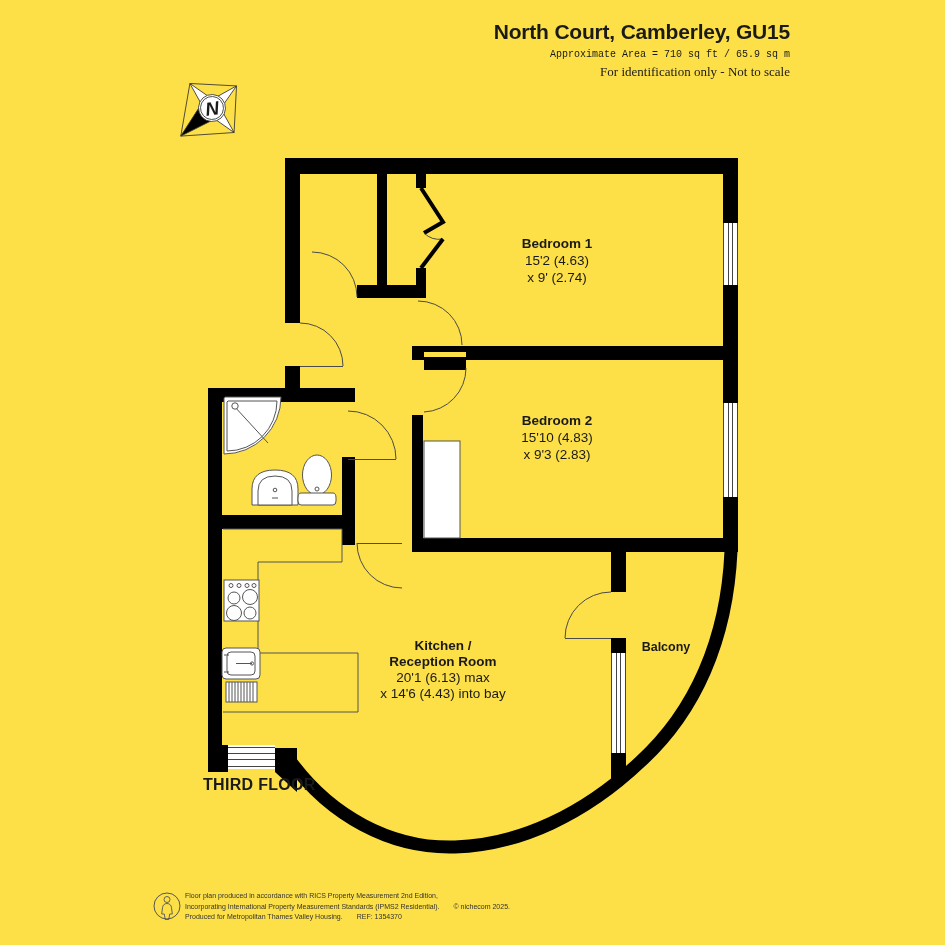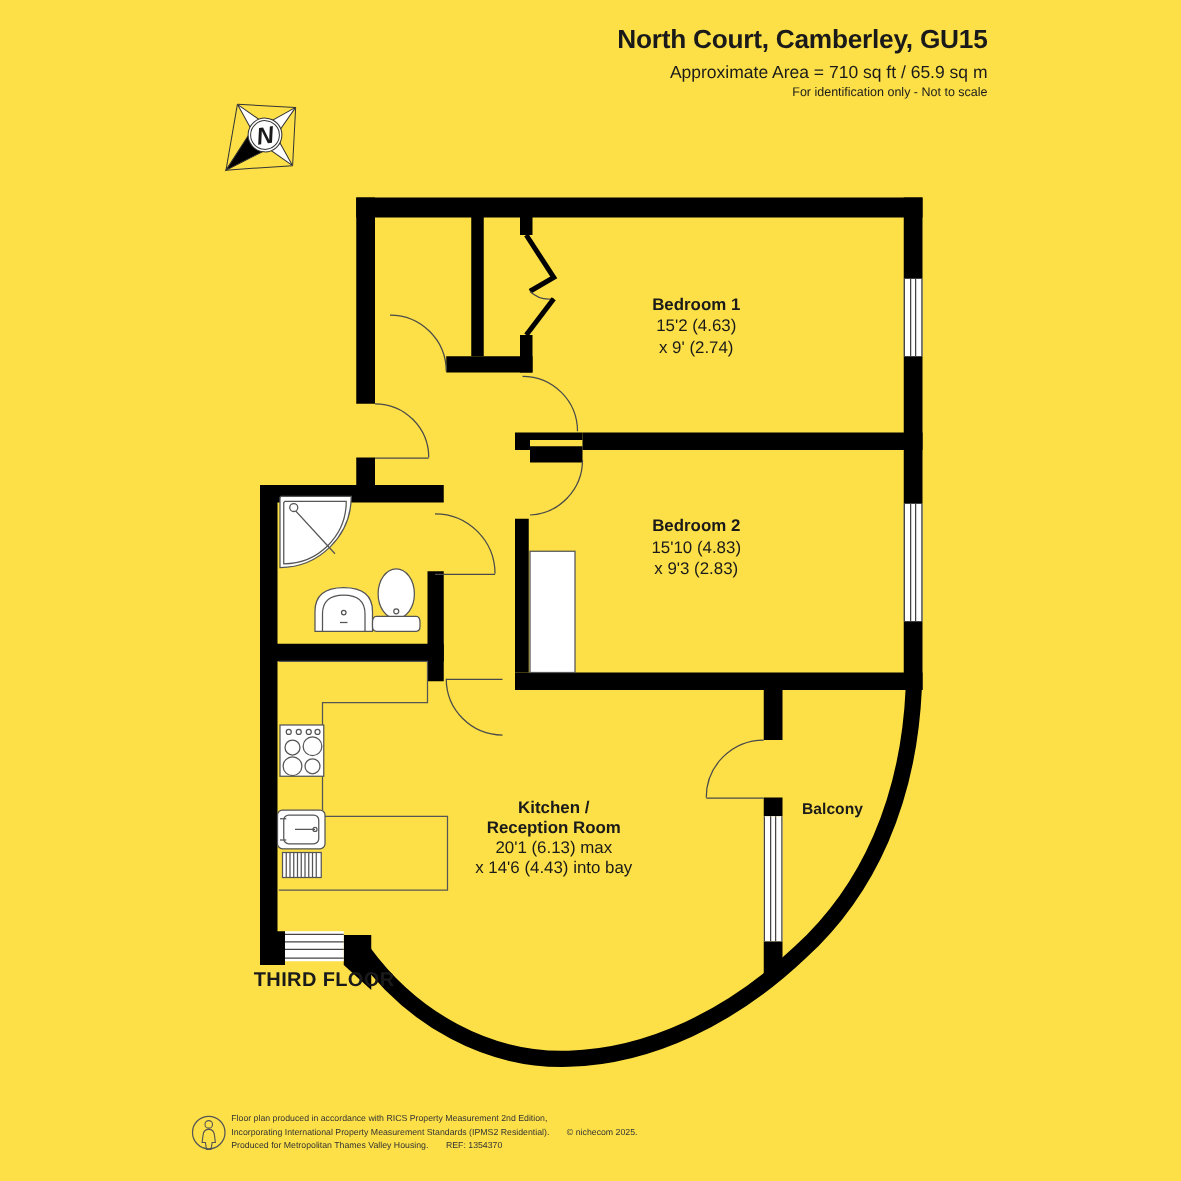--- a/index.html
+++ b/index.html
@@ -2,22 +2,22 @@
 <html><head>
 <meta charset="utf-8">
 <style>
   html,body{margin:0;padding:0;background:#fff;}
   #canvas{
     position:relative;width:945px;height:945px;background:#fde047;overflow:hidden;
     font-family:"Liberation Sans",sans-serif;color:#1a1a1a;
   }
   .hdr{position:absolute;top:20px;right:155px;text-align:right;}
   .hdr .title{font-size:21px;font-weight:bold;letter-spacing:-0.2px;}
-  .hdr .area{font-size:14px;margin-top:5px;}
-  .hdr .note{font-size:10px;margin-top:4px;}
+  .hdr .area{font-size:10px;margin-top:5px;font-family:Liberation Mono, monospace;}
+  .hdr .note{font-size:13px;margin-top:4px;font-family:Liberation Serif, serif;}
   .floorlabel{position:absolute;left:203px;top:776px;font-size:16px;font-weight:bold;letter-spacing:0.3px;}
   .footer{position:absolute;left:152px;top:889px;font-size:7px;color:#333;}
   .footer .txt{position:absolute;left:33px;top:2px;width:640px;line-height:10.5px;white-space:nowrap;}
   .footer .sep{display:inline-block;width:14px;}
   svg{position:absolute;left:0;top:0;}
   svg text{font-family:"Liberation Sans",sans-serif;fill:#1a1a1a;}
   .roomname{font-size:13.5px;font-weight:bold;}
   .roomdim{font-size:13.5px;}
   .balconyname{font-size:12.5px;font-weight:bold;}
 </style>

